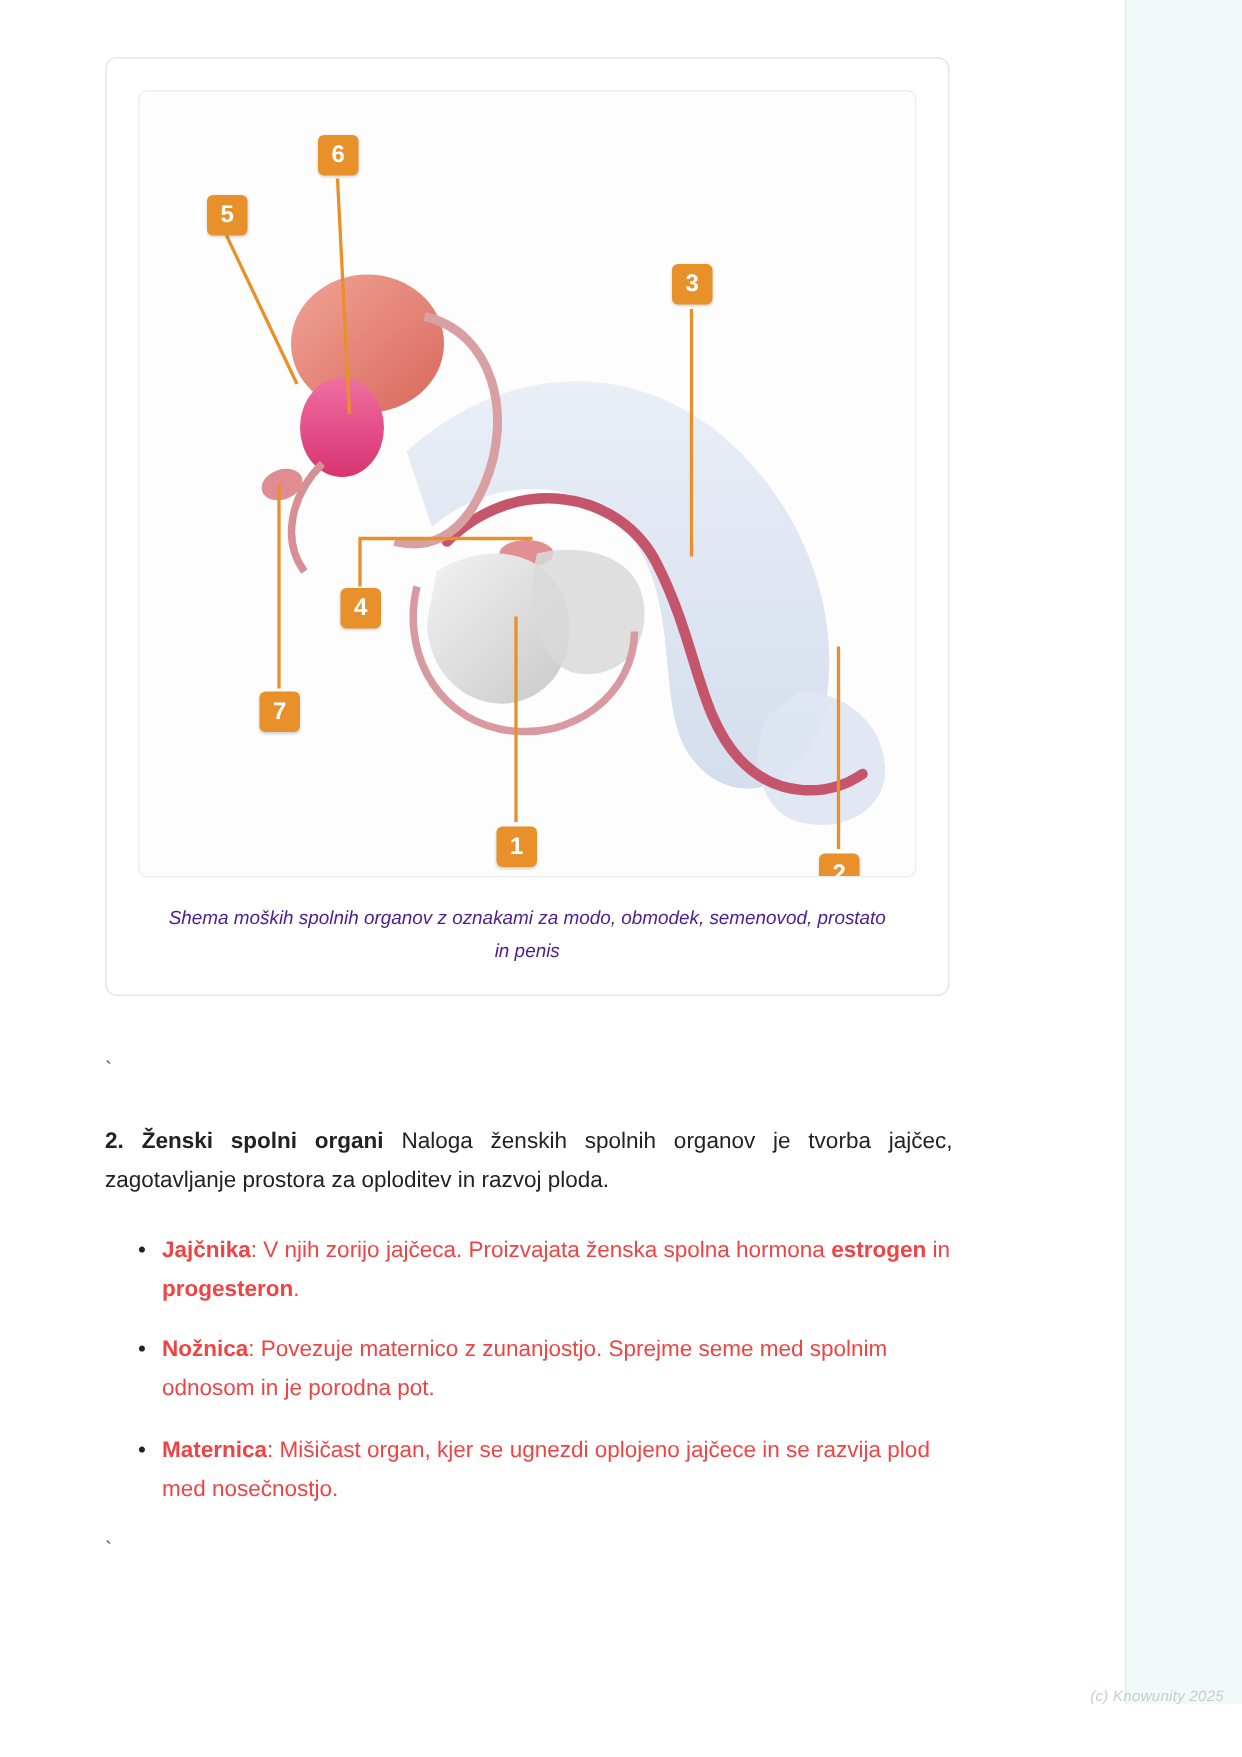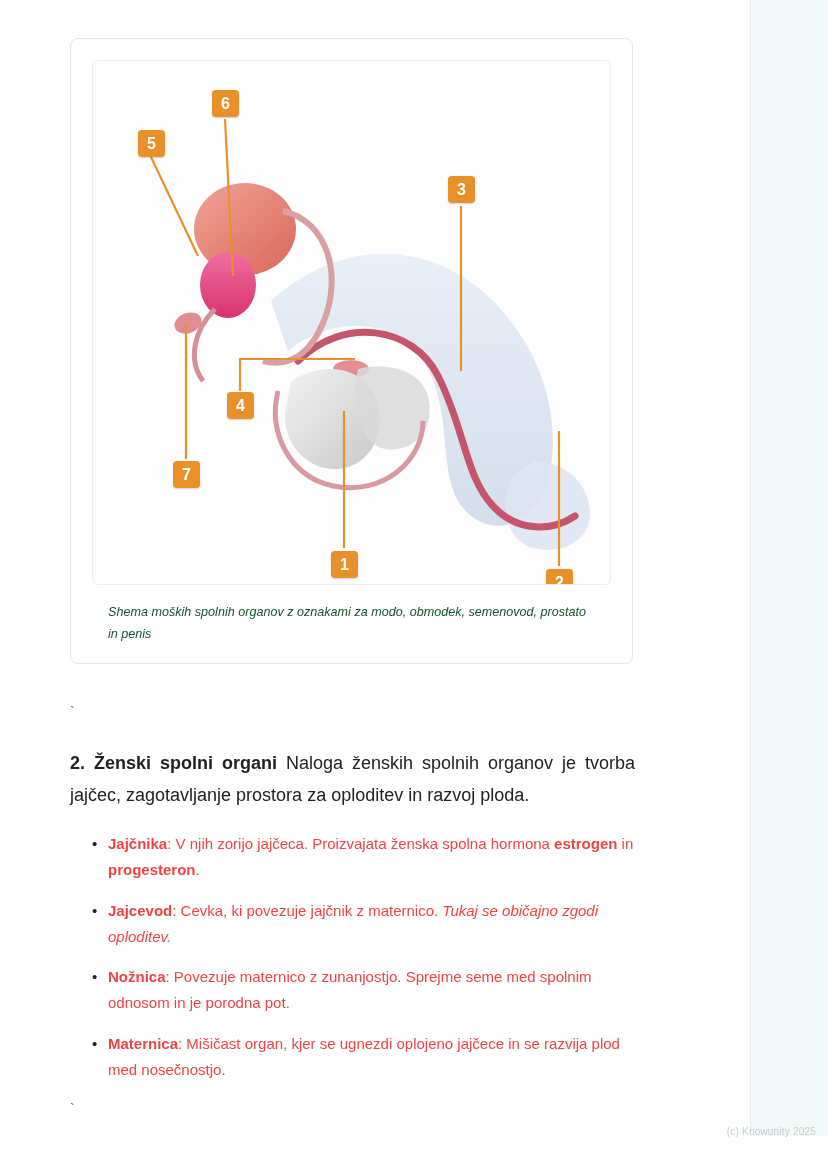--- a/index.html
+++ b/index.html
@@ -54,21 +54,22 @@
     border: 1px solid #eceff1;
     border-radius: 6px;
     background: #fdfdfd;
     position: relative;
     overflow: hidden;
   }
   .figure-caption {
     margin-top: 16px;
     font-size: 12.6px;
     font-style: italic;
-    color: #14532d;
+    color: #4c1d95;
+    text-align: center;
     line-height: 1.75;
     padding: 0 16px;
   }
 
   
   .anat {
     position: absolute;
     left: 0;
     top: 0;
     width: 519px;
@@ -94,21 +95,21 @@
     margin-top: 40px;
     margin-left: 0px;
     font-size: 14px;
     color: #555;
     height: 16px;
   }
 
   
   .para {
     margin-top: 28px;
-    font-size: 18px;
+    font-size: 15px;
     line-height: 1.75;
     color: #222222;
     text-align: justify;
   }
   .para b { font-weight: bold; }
 
   ul.bullets {
     margin: 20px 0 0 0;
     padding-left: 22px;
     list-style: none;
@@ -132,20 +133,21 @@
   ul.bullets b { font-weight: bold; }
   ul.bullets i { font-style: italic; }
 
   .footer-note {
     position: absolute;
     right: 12px;
     bottom: 34px;
     font-size: 10px;
     color: #c3cfcd;
     letter-spacing: .2px;
+    font-style: italic;
   }
 </style>
 </head>
 <body>
 
 <div class="page">
 
   <div class="side-strip"></div>
 
   <div class="content">
@@ -225,23 +227,20 @@
       <b>2.</b>
       <b>Ženski spolni organi</b>
       <span>Naloga ženskih spolnih organov je tvorba jajčec, zagotavljanje prostora za oploditev in razvoj ploda.</span>
     </p>
 
     <ul class="bullets">
       <li>
         <b>Jajčnika</b><span>: V njih zorijo jajčeca. Proizvajata ženska spolna hormona </span><b>estrogen</b><span> in </span><b>progesteron</b><span>.</span>
       </li>
       <li>
-        <b>Jajcevod</b><span>: Cevka, ki povezuje jajčnik z maternico. </span><i>Tukaj se običajno zgodi oploditev.</i>
-      </li>
-      <li>
         <b>Nožnica</b><span>: Povezuje maternico z zunanjostjo. Sprejme seme med spolnim odnosom in je porodna pot.</span>
       </li>
       <li>
         <b>Maternica</b><span>: Mišičast organ, kjer se ugnezdi oplojeno jajčece in se razvija plod med nosečnostjo.</span>
       </li>
     </ul>
 
     <div class="tick-line" style="margin-top:18px;">`</div>
   </div>
 

